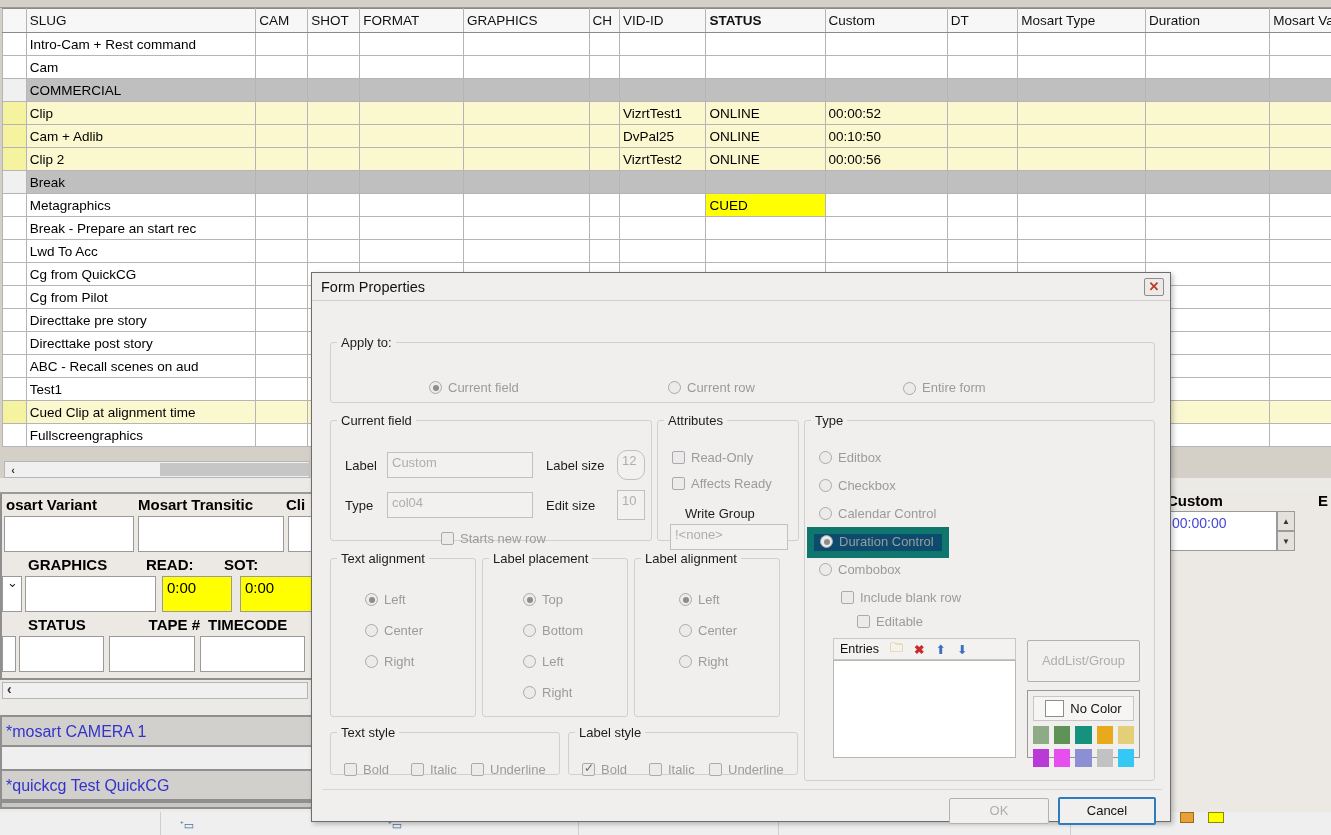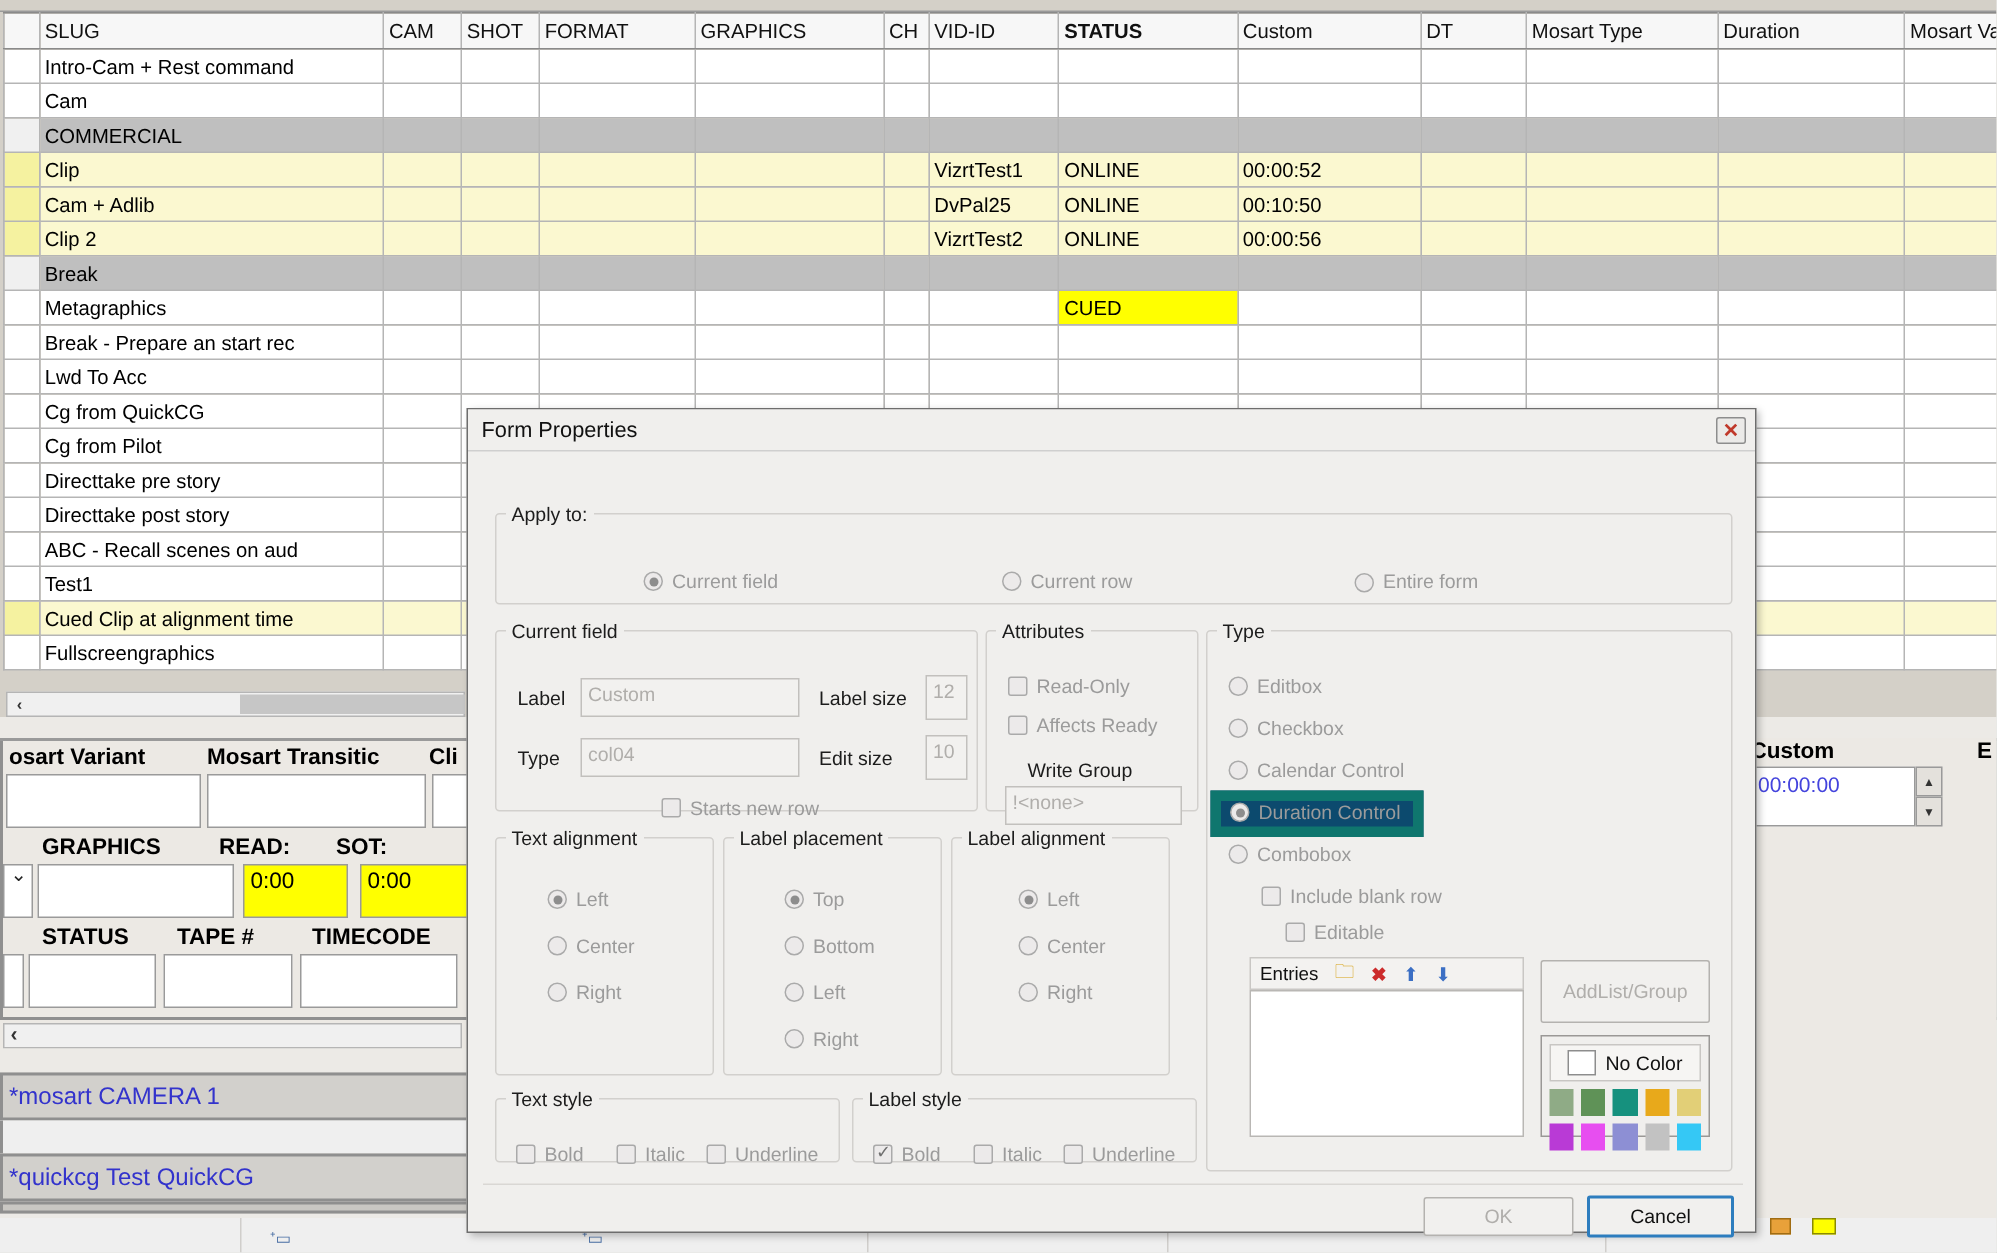--- a/index.html
+++ b/index.html
@@ -564,21 +564,21 @@
 
       <div class="lp-row" style="top:82px; left:0px;">
         <div class="lp-combo"></div>
         <div class="lp-box" style="width:131px; margin-left:3px;"></div>
         <div class="lp-box yel" style="width:70px; margin-left:6px;">0:00</div>
         <div class="lp-box yel" style="width:76px; margin-left:8px;">0:00</div>
       </div>
 
       <div class="lp-row" style="top:122px; left:22px;">
         <div class="lp-lbl" style="width:90px;">STATUS</div>
-        <div class="lp-lbl" style="width:90px;">TAPE #</div>
+        <div class="lp-lbl" style="width:90px;text-align:right;">TAPE #</div>
         <div class="lp-lbl" style="width:100px;">TIMECODE</div>
       </div>
 
       <div class="lp-row" style="top:142px; left:0px;">
         <div class="lp-box" style="width:14px;"></div>
         <div class="lp-box" style="width:85px; margin-left:3px;"></div>
         <div class="lp-box" style="width:86px; margin-left:5px;"></div>
         <div class="lp-box" style="width:105px; margin-left:5px;"></div>
       </div>
     </div>
@@ -639,21 +639,21 @@
           <span class="dot"></span>
           <span>Entire form</span>
         </div>
       </fieldset>
 
       <fieldset class="gbox" style="left:18px; top:112px; width:322px; height:128px;">
         <legend>Current field</legend>
         <div class="fldlabel" style="position:absolute; left:14px; top:30px;">Label</div>
         <div class="txtin" style="position:absolute; left:56px; top:24px; width:146px;">Custom</div>
         <div class="fldlabel" style="position:absolute; left:215px; top:30px;">Label size</div>
-        <div class="txtin" style="position:absolute; left:286px; top:22px; width:28px; height:30px;">12</div>
+        <div class="txtin" style="position:absolute; left:286px; top:22px; width:28px; height:30px;border-radius:10px;">12</div>
 
         <div class="fldlabel" style="position:absolute; left:14px; top:70px;">Type</div>
         <div class="txtin" style="position:absolute; left:56px; top:64px; width:146px;">col04</div>
         <div class="fldlabel" style="position:absolute; left:215px; top:70px;">Edit size</div>
         <div class="txtin" style="position:absolute; left:286px; top:62px; width:28px; height:30px;">10</div>
 
         <div class="check" style="position:absolute; left:110px; top:103px;">
           <span class="sq"></span>
           <span>Starts new row</span>
         </div>

